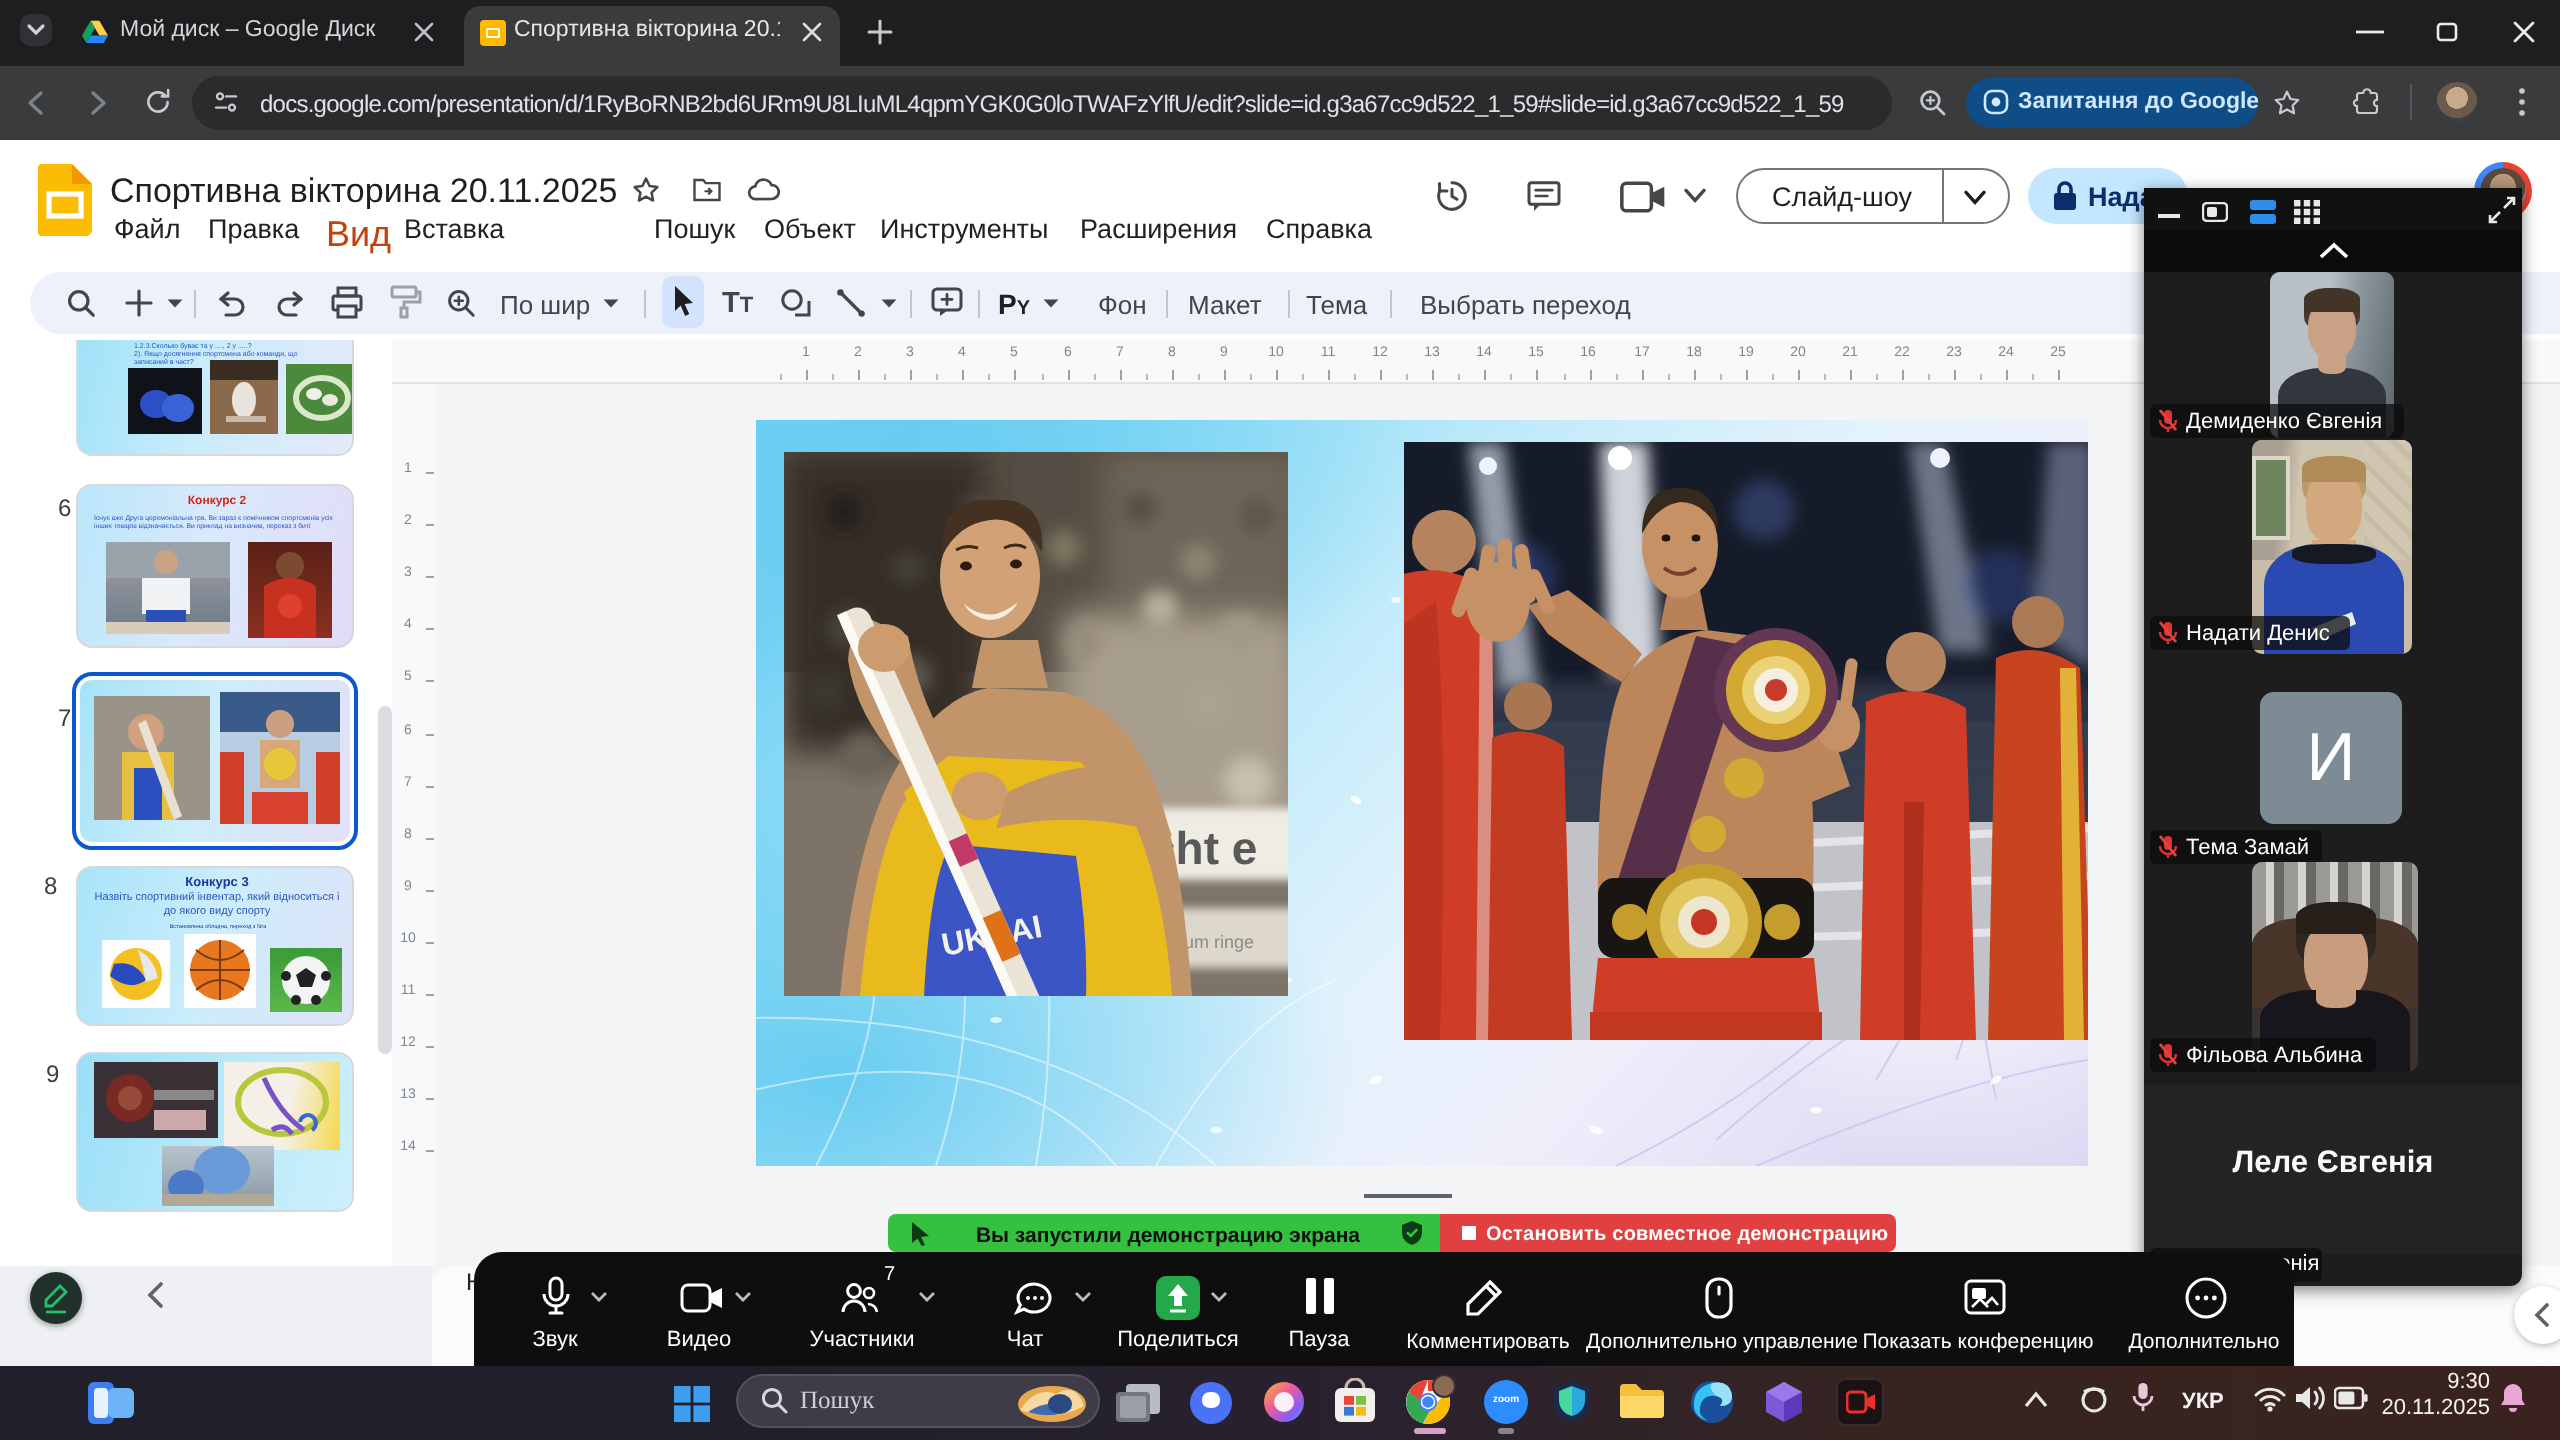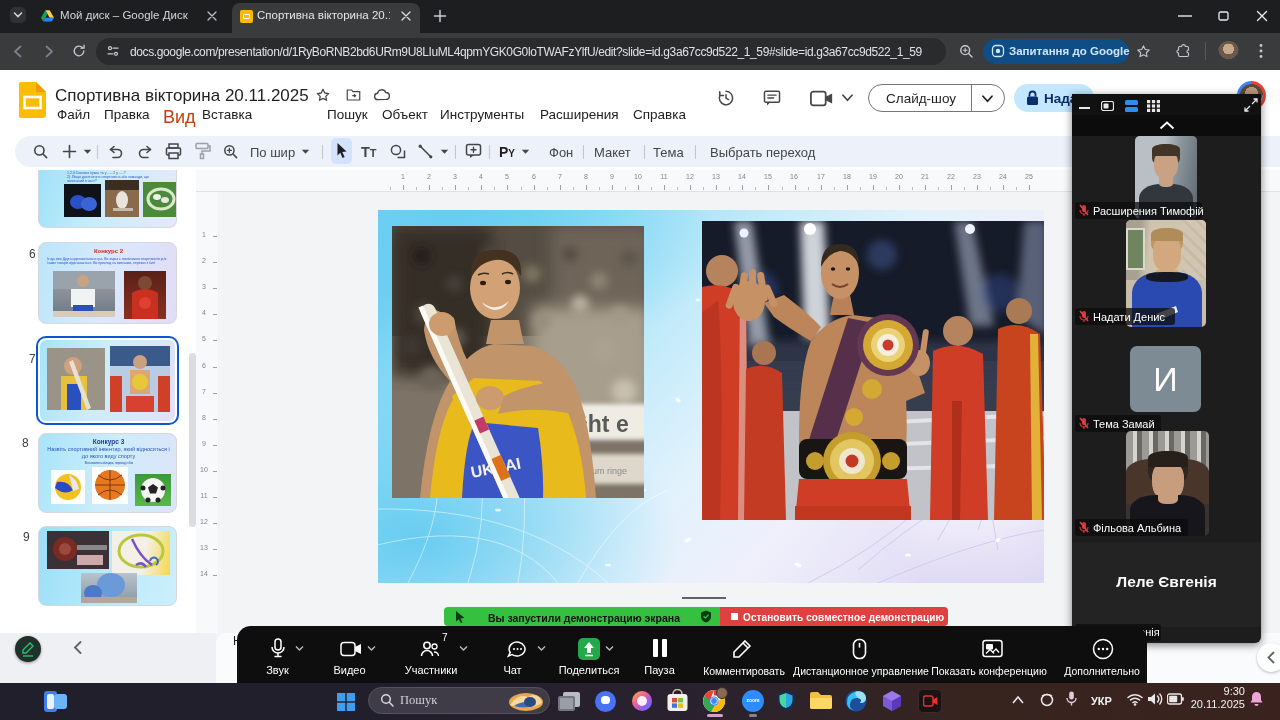--- a/index.html
+++ b/index.html
@@ -751,21 +751,21 @@
     <div class="abs" style="left:4px;top:48px;width:54px;height:35px;background:#32373e;border-radius:40% 40% 0 0;"></div>
     <div class="abs" style="left:24px;top:42px;width:14px;height:9px;background:#c9a285;border-radius:0 0 40% 40%;"></div>
   </div>
 
   <div class="abs" style="left:3px;top:108px;width:127px;height:17px;background:rgba(12,12,12,0.75);border-radius:3px;"></div>
   <svg class="abs" style="left:7px;top:110px;" width="10" height="13" viewBox="0 0 10 13">
       <rect x="3" y="1" width="4" height="7" rx="2" fill="#d33"></rect>
       <path d="M1 6 a4 4 0 0 0 8 0 M5 10 V12" stroke="#d33" stroke-width="1.2" fill="none"></path>
       <path d="M1 1 L9 11" stroke="#e04545" stroke-width="1.4"></path>
     </svg>
-  <div class="abs" style="left:21px;top:111px;font-size:11px;color:#fff;">Расширения Тимофій</div>
+  <div class="abs" style="left:21px;top:111px;font-size:11px;color:#fff;">Демиденко Євгенія</div>
 
   <div class="abs" style="left:54px;top:126px;width:80px;height:107px;overflow:hidden;background:#c8bca8;border-radius:5px;">
     <div class="abs" style="left:0;top:0;width:80px;height:60px;background:linear-gradient(95deg,#a8a092 0 18%,#cfc4ae 30% 70%,#d8cfbc);"></div>
     <div class="abs" style="left:0;top:8px;width:19px;height:42px;background:#6f855f;border:2px solid #ddd8cc;"></div>
     <div class="abs" style="left:56px;top:0px;width:24px;height:60px;background:repeating-linear-gradient(45deg,#d0c6b2 0 6px,#c8bca6 6px 9px);"></div>
     <div class="abs" style="left:25px;top:8px;width:32px;height:26px;background:#bb9a66;border-radius:45% 45% 40% 40%;"></div>
     <div class="abs" style="left:27px;top:16px;width:28px;height:36px;background:#d3a87f;border-radius:40% 40% 45% 45%;"></div>
     <div class="abs" style="left:25px;top:8px;width:32px;height:13px;background:#b08c58;border-radius:45% 45% 0 0;"></div>
     <div class="abs" style="left:6px;top:52px;width:70px;height:55px;background:#2a4ab2;border-radius:38% 38% 0 0;"></div>
     <div class="abs" style="left:30px;top:50px;width:22px;height:12px;background:#d3a87f;border-radius:0 0 40% 40%;"></div>
@@ -881,21 +881,21 @@
 <svg class="abs" style="left:731px;top:638px;" width="22" height="22" viewBox="0 0 22 22">
     <path d="M14 3 L19 8 L8 19 L3 19 L3 14 Z" fill="none" stroke="#fff" stroke-width="1.6"></path>
     <path d="M12 5 L17 10" stroke="#fff" stroke-width="1.6"></path>
   </svg>
 <div class="abs" style="left:699px;top:665px;width:90px;text-align:center;font-size:10.5px;color:#fff;">Комментировать</div>
 
 <svg class="abs" style="left:852px;top:638px;" width="15" height="22" viewBox="0 0 15 22">
     <rect x="1.5" y="1.5" width="12" height="19" rx="5.5" fill="none" stroke="#fff" stroke-width="1.6"></rect>
     <path d="M7.5 5.5 V9" stroke="#fff" stroke-width="1.6" stroke-linecap="round"></path>
   </svg>
-<div class="abs" style="left:786px;top:665px;width:150px;text-align:center;font-size:10.5px;color:#fff;">Дистанционное управление</div>
+<div class="abs" style="left:786px;top:665px;width:150px;text-align:center;font-size:10.5px;color:#fff;">Дополнительно управление</div>
 
 <svg class="abs" style="left:982px;top:639px;" width="21" height="19" viewBox="0 0 21 19">
     <rect x="1" y="1.5" width="19" height="16" rx="2.5" fill="none" stroke="#fff" stroke-width="1.5"></rect>
     <rect x="4" y="5" width="7" height="5.5" rx="1" fill="#fff"></rect>
     <path d="M4 14.5 L8 10.5 L12 14.5 M11 13 L14 10 L17 13.5" stroke="#fff" stroke-width="1.3" fill="none"></path>
   </svg>
 <div class="abs" style="left:918px;top:665px;width:142px;text-align:center;font-size:10.5px;color:#fff;">Показать конференцию</div>
 
 <svg class="abs" style="left:1092px;top:638px;" width="22" height="22" viewBox="0 0 22 22">
     <circle cx="11" cy="11" r="9.5" fill="none" stroke="#fff" stroke-width="1.5"></circle>

